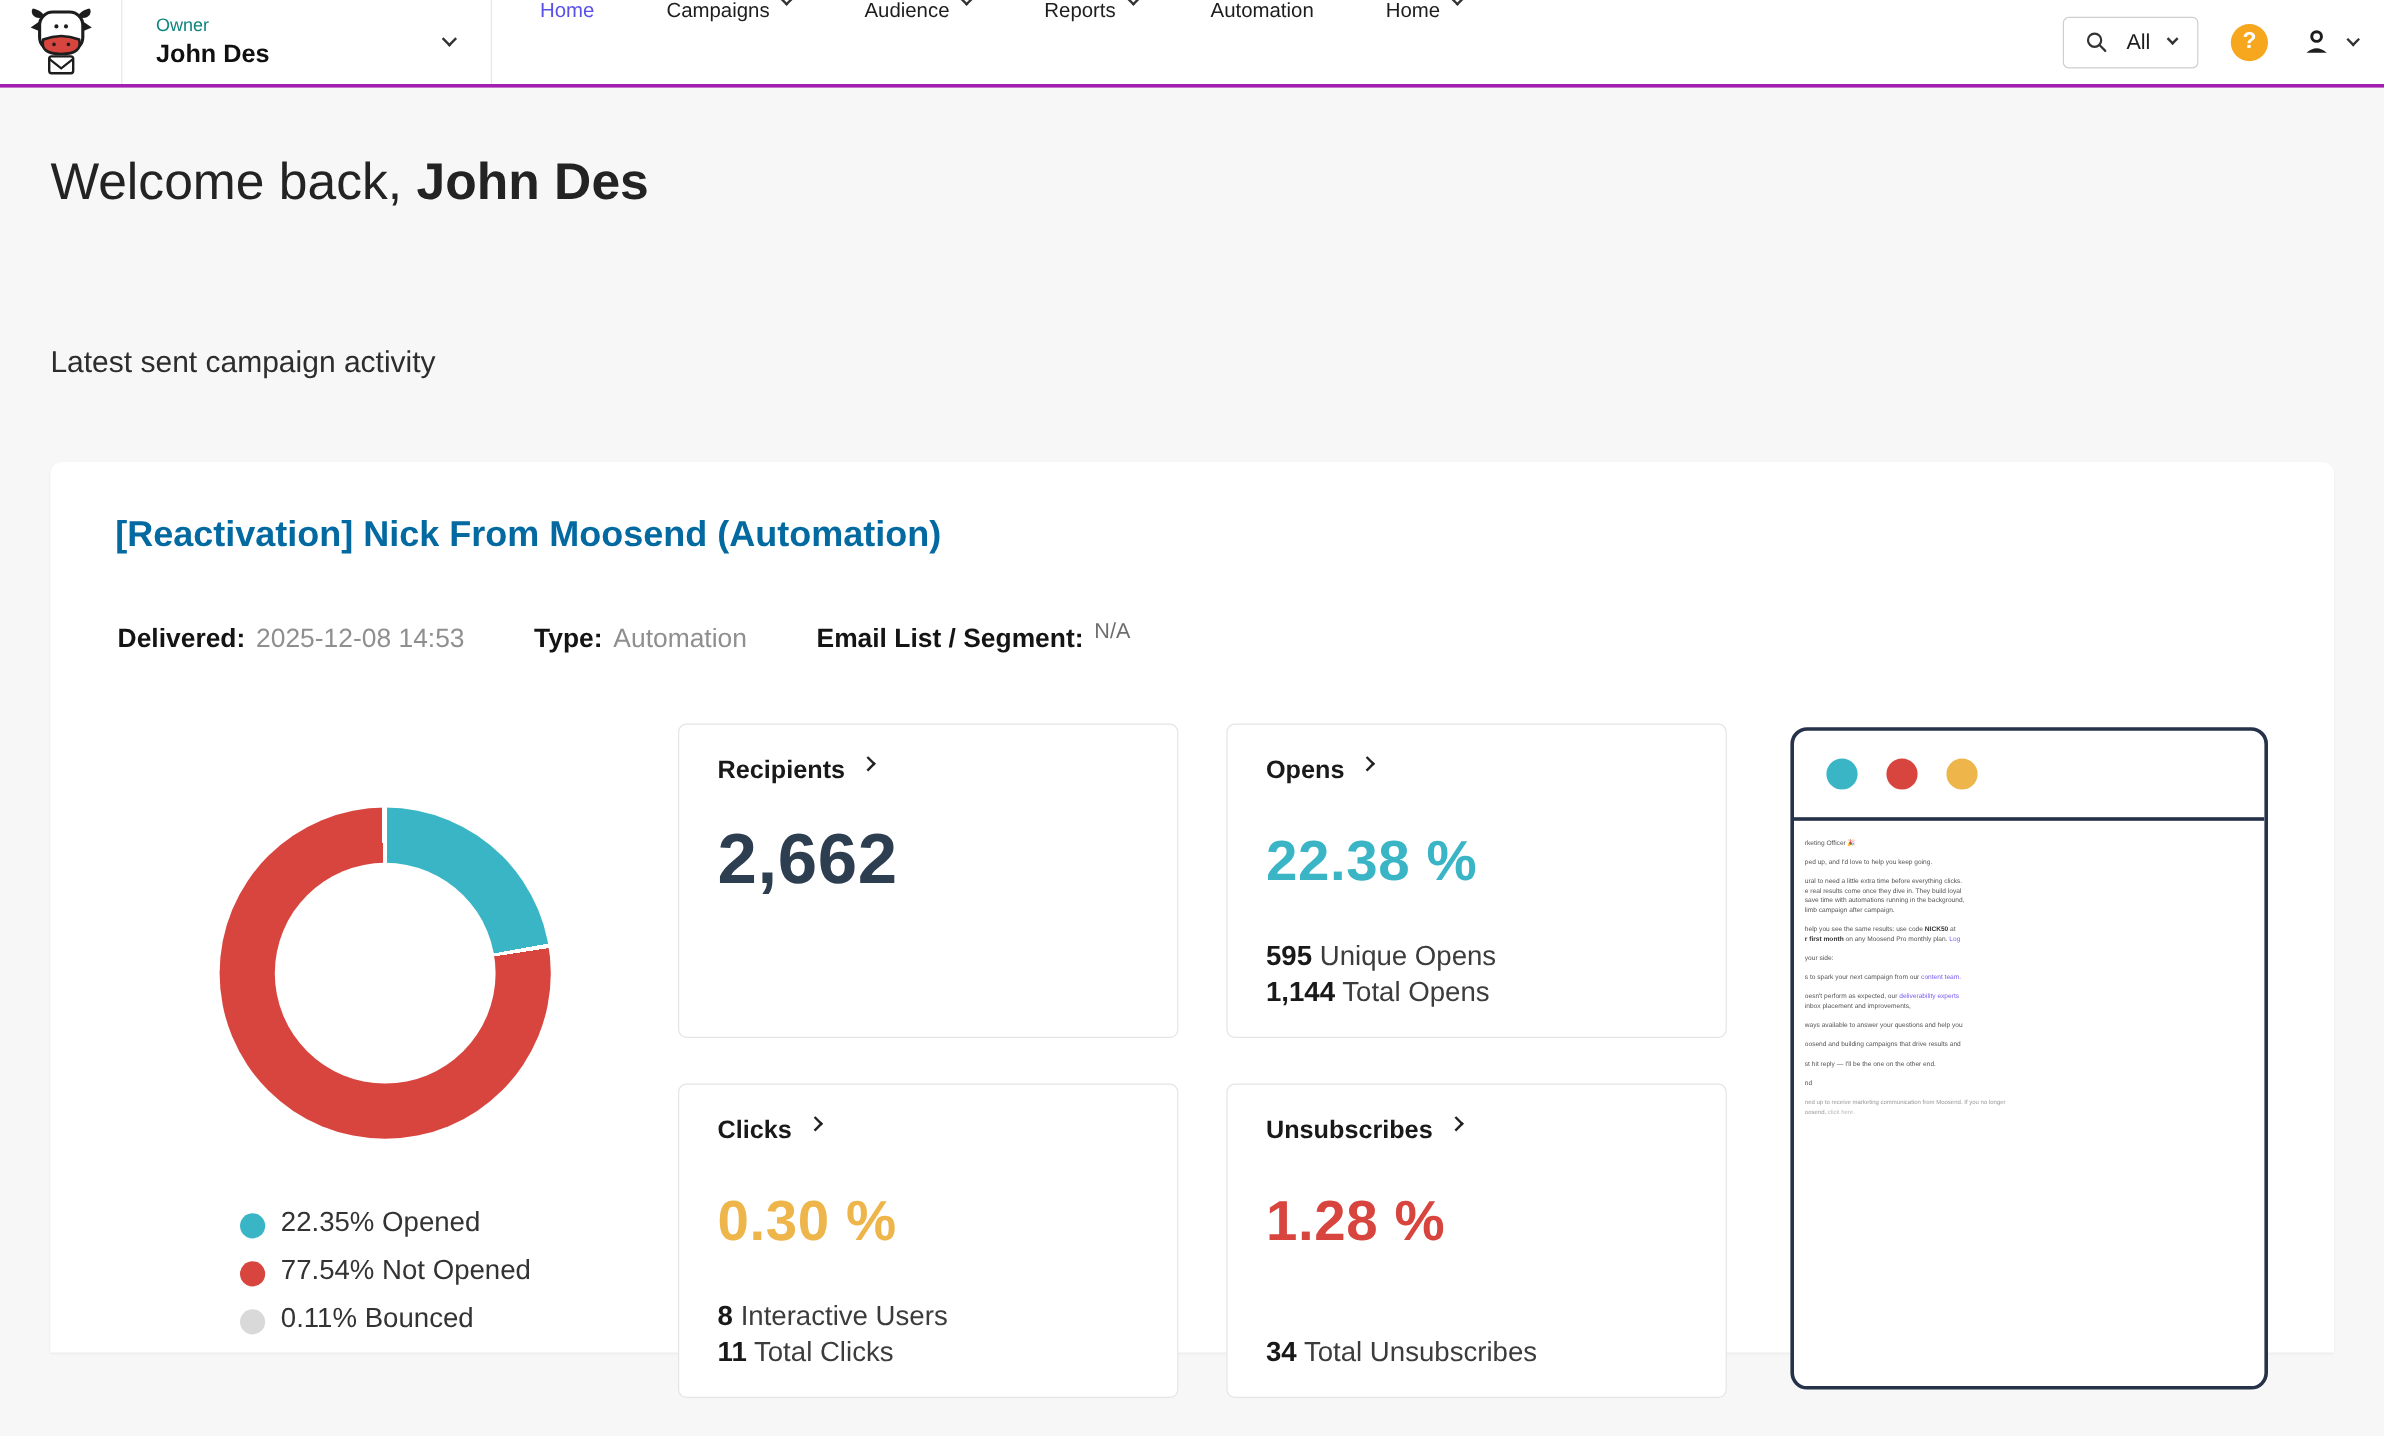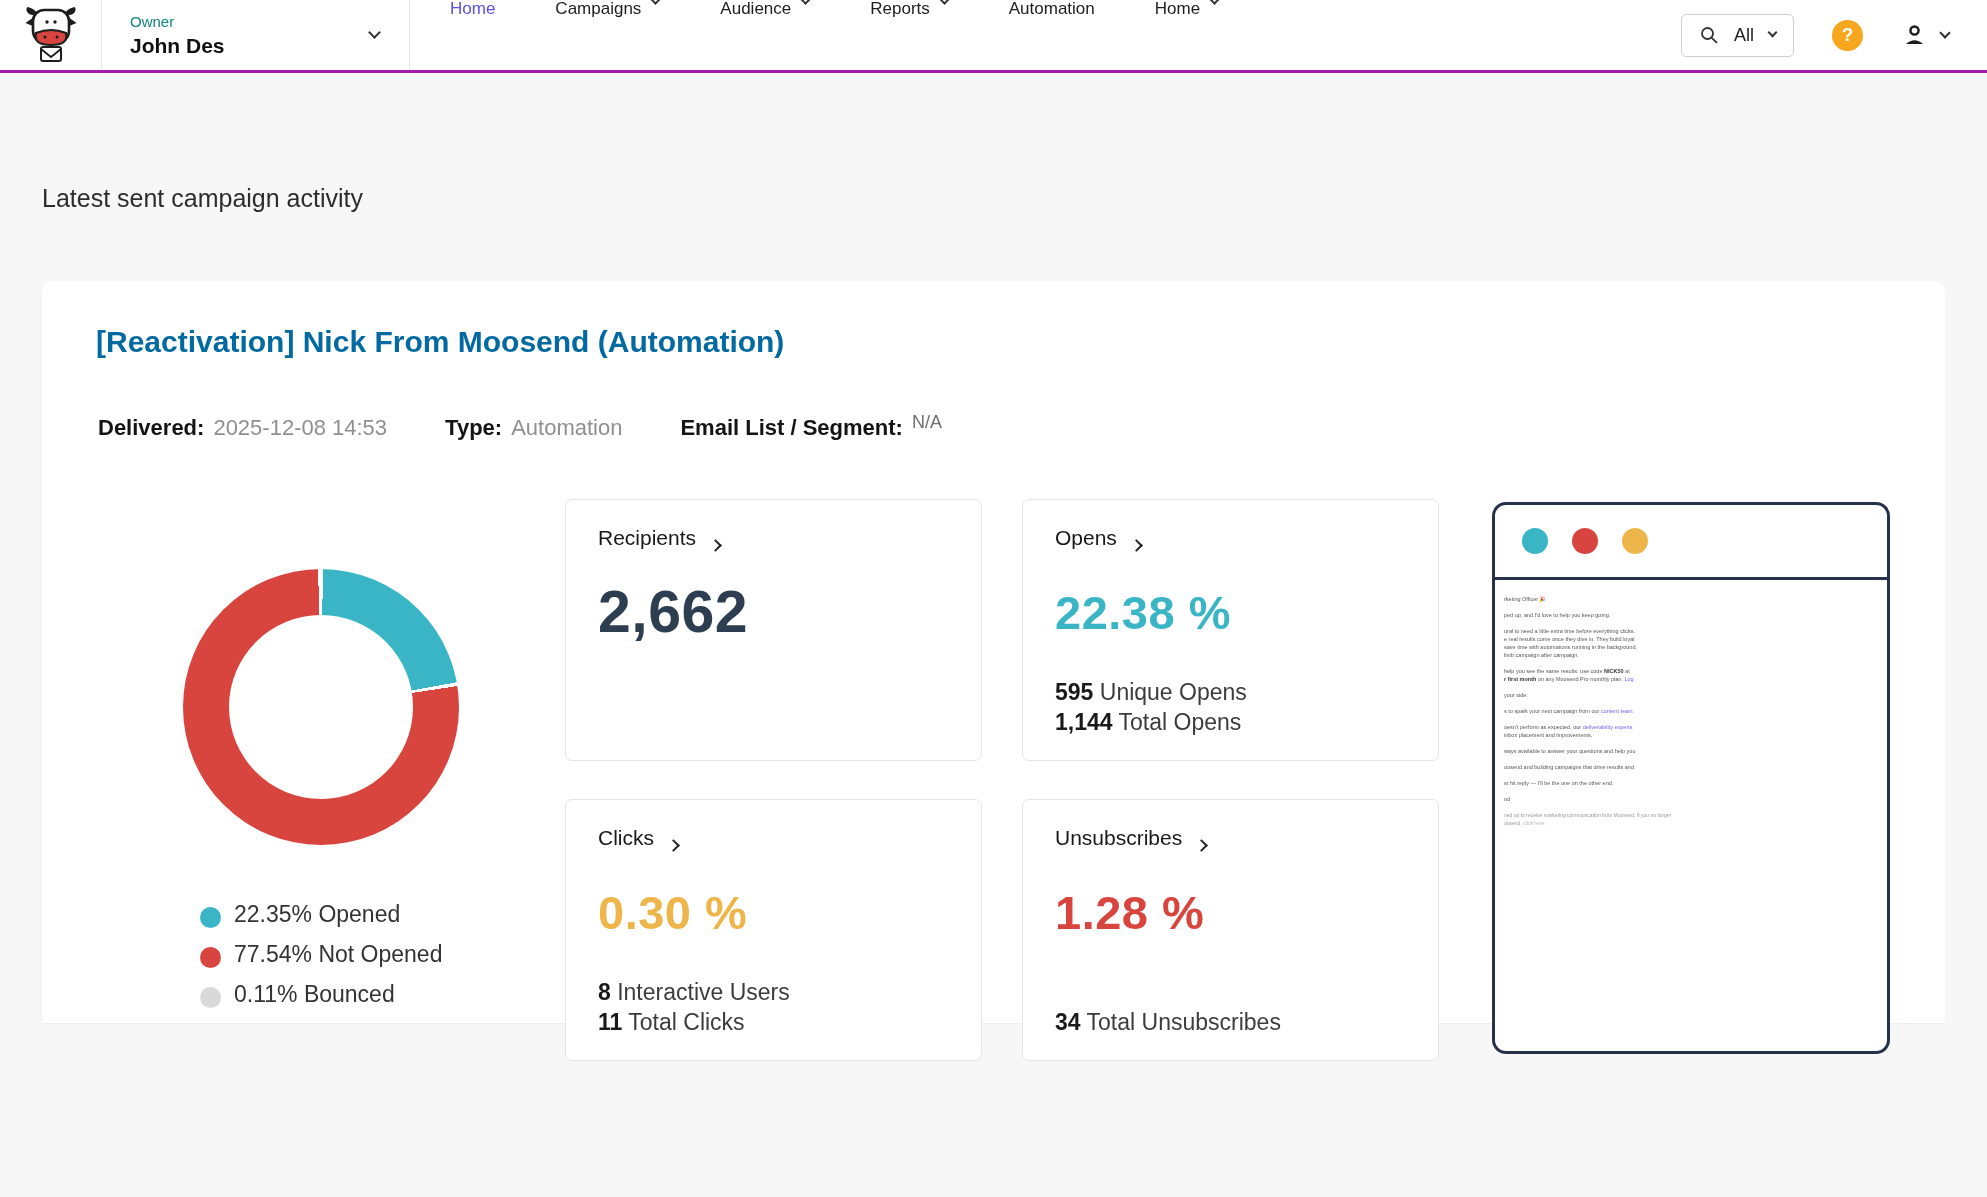--- a/index.html
+++ b/index.html
@@ -14,21 +14,21 @@
   .topnav { display:flex; align-items:center; height:73px; background:#fff; border-bottom:3px solid #a21caf; }
   .logo-cell { width:102px; height:100%; display:flex; align-items:center; justify-content:center; border-right:1px solid #e6e6e6; }
   .owner-cell { width:308px; height:100%; display:flex; align-items:center; padding:0 28px; border-right:1px solid #e6e6e6; position:relative; cursor:pointer; }
   .owner-label { font-size:15px; color:var(--owner_teal); margin-bottom:4px; }
   .owner-name { font-size:21px; font-weight:bold; color:#101010; }
   .owner-chev { position:absolute; right:30px; top:33px; }
   .chev { display:inline-block; width:9px; height:9px; border-right:2px solid #333; border-bottom:2px solid #333; transform:rotate(45deg); margin-top:-5px; }
   .nav-items { display:flex; align-items:center; margin-left:10px; }
   .nav-item { display:flex; align-items:flex-start; gap:10px; padding:0 30px; font-size:17px; color:#1d1d1d; cursor:pointer; height:73px; }
   .nav-item.active { color:var(--accent_purple); }
-  .nav-right { margin-left:auto; display:flex; align-items:center; gap:38px; padding-right:38px; }
+  .nav-right { margin-left:auto; display:flex; align-items:center; gap:27px; padding-right:22px; }
   .search-box { display:flex; align-items:center; gap:15px; height:43px; padding:0 17px; border:1px solid #cfcfcf; border-radius:5px; background:#fff; cursor:pointer; }
   .search-box .all { font-size:18px; color:#1d1d1d; }
   .help-badge { width:31px; height:31px; border-radius:50%; background:var(--help_orange); color:#fff; font-size:19px; font-weight:bold; display:flex; align-items:center; justify-content:center; cursor:pointer; }
   .account { display:flex; align-items:center; gap:13px; cursor:pointer; }
   
   .content { padding:0 42px; }
   .welcome { margin:54px 0 0; font-size:43px; line-height:50px; font-weight:normal; color:#232323; }
   .welcome b { font-weight:bold; }
   .section-label { margin:110px 0 0; font-size:25px; line-height:30px; font-weight:normal; color:#2d2d2d; }
   .campaign-card { position:relative; margin-top:68px; height:742px; background:#fff; border-radius:10px 10px 0 0; box-shadow:0 1px 2px rgba(0,0,0,.05); }
@@ -40,21 +40,21 @@
   
   .donut-wrap { position:absolute; left:141px; top:288px; width:276px; height:276px; }
   .donut { width:100%; height:100%; border-radius:50%; background:#eee; }
   .donut-hole { position:absolute; inset:46px; border-radius:50%; background:#fff; }
   .legend { position:absolute; left:158px; top:620px; display:flex; flex-direction:column; gap:13px; }
   .legend-row { display:flex; align-items:flex-end; gap:13px; font-size:23px; color:#333; }
   .legend-dot { width:21px; height:21px; border-radius:50%; flex:none; }
   
   .stats { position:absolute; left:523px; top:218px; display:grid; grid-template-columns:417px 417px; grid-auto-rows:262px; column-gap:40px; row-gap:38px; }
   .stat-card { background:#fff; border:1px solid #e5e5e5; border-radius:7px; padding:26px 32px 24px; display:flex; flex-direction:column; }
-  .stat-head { display:flex; align-items:flex-end; gap:15px; font-size:21px; font-weight:normal; color:#191919; cursor:pointer; }
+  .stat-head { display:flex; align-items:flex-start; gap:15px; font-size:21px; font-weight:bold; color:#191919; cursor:pointer; }
   .chev-r { display:inline-block; width:9px; height:9px; border-right:2.5px solid #222; border-bottom:2.5px solid #222; transform:rotate(-45deg); margin-top:2px; }
   .stat-value { flex:1; display:flex; align-items:center; font-size:47px; font-weight:bold; letter-spacing:.5px; }
   .stat-value.big { font-size:59px; }
   .stat-sublines { min-height:62px; display:flex; flex-direction:column; justify-content:flex-end; gap:3px; font-size:23px; color:#3c3c3c; }
   .stat-sublines b { color:#191919; }
   
   .preview { position:absolute; left:1450px; top:221px; width:398px; height:552px; border:3px solid var(--preview_border); border-radius:14px; background:#fff; overflow:hidden; cursor:pointer; }
   .preview-top { height:75px; border-bottom:3px solid var(--preview_border); display:flex; align-items:center; gap:24px; padding-left:27px; }
   .p-dot { width:26px; height:26px; border-radius:50%; }
   .preview-body { padding:15px 0 0 9px; }
@@ -130,20 +130,21 @@
       <svg width="27" height="27" viewBox="0 0 24 24">
         <circle cx="12" cy="7.5" r="3.6" fill="none" stroke="#1d1d1d" stroke-width="2.2"></circle>
         <path d="M4.5 19.5 Q12 12.8 19.5 19.5 Z" fill="#1d1d1d"></path>
       </svg>
       <span class="chev" style="width:8px;height:8px;"></span>
     </div>
   </div>
 </div>
 
 <div class="content">
+  <h1 class="welcome"><span>Welcome back,</span> <b>John Des</b></h1>
 
   <div class="section-label">Latest sent campaign activity</div>
 
   <div class="campaign-card">
     <div class="c-title">[Reactivation] Nick From Moosend (Automation)</div>
 
     <div class="c-meta">
       <span>
         <span class="meta-label">Delivered:</span><span class="meta-value">2025-12-08 14:53</span>
       </span>

